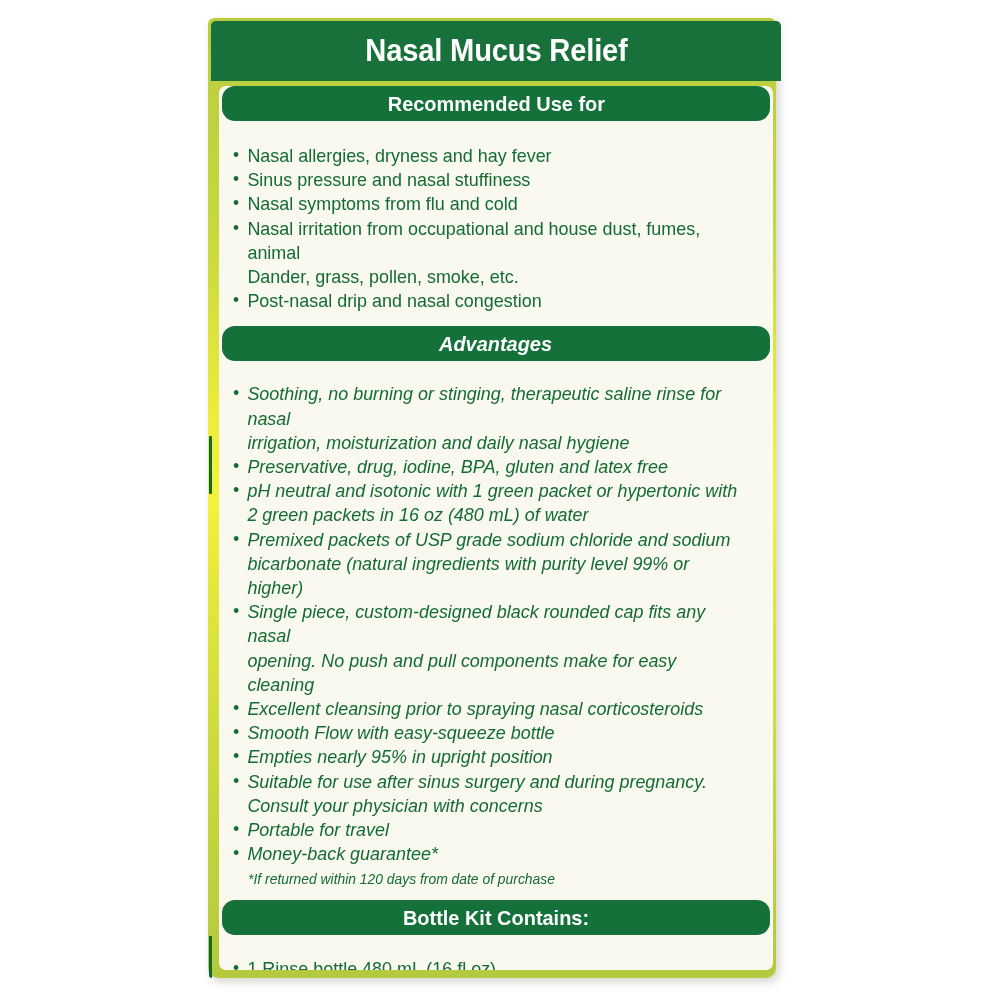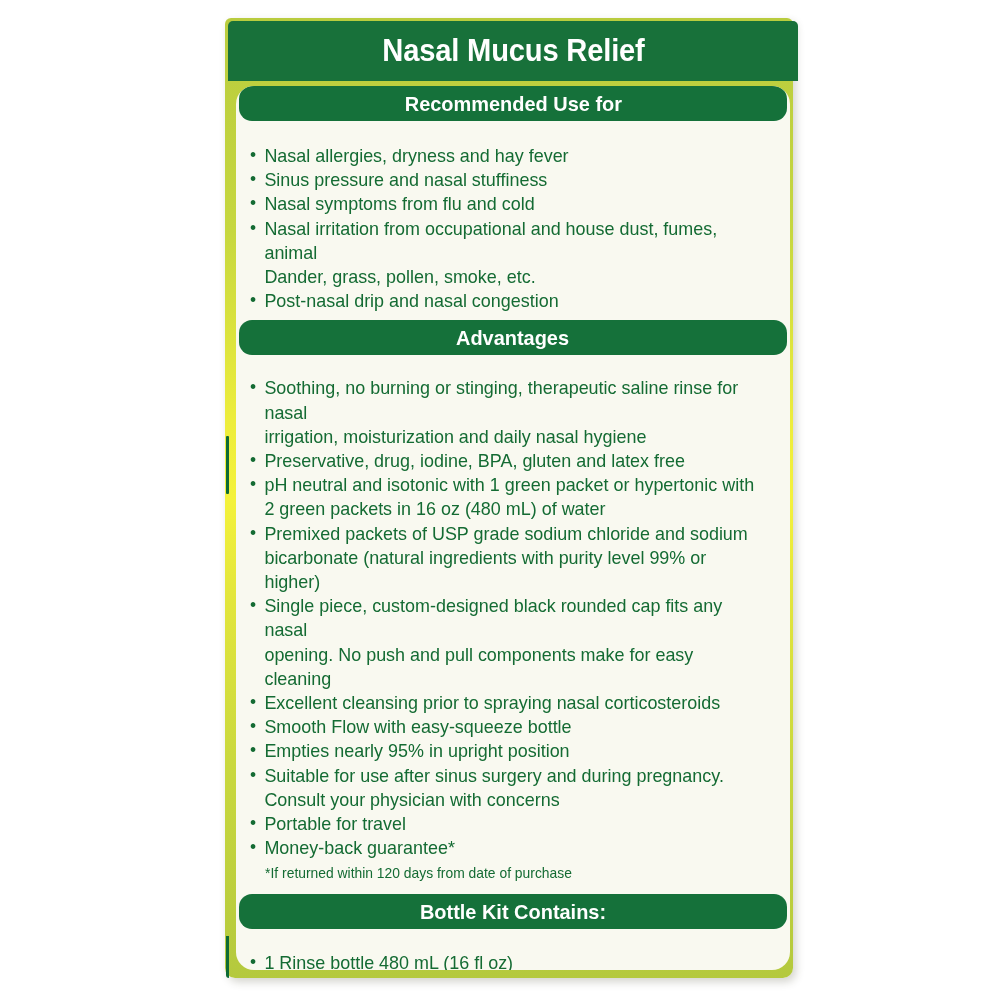--- a/index.html
+++ b/index.html
@@ -18,21 +18,21 @@
     position: relative;
     width: 1000px;
     height: 1000px;
     background: #ffffff;
     overflow: hidden;
   }
 
   
   .panel {
     position: absolute;
-    left: 225px;
+    left: 208px;
     top: 18px;
     width: 568px;
     height: 960px;
     border-radius: 6px 6px 10px 10px;
     background: linear-gradient(180deg,
                 #b9cc3e 0%,
                 #c6d73f 22%,
                 #eded3c 42%,
                 #f4f23b 50%,
                 #e3e63c 60%,
@@ -87,21 +87,21 @@
   }
 
   
   .content-card {
     position: absolute;
     left: 11px;
     top: 68px;
     width: 554px;
     height: 884px;
     background: #f9f9f0;
-    border-radius: 18px;
+    border-radius: 7px;
     box-sizing: border-box;
     overflow: hidden;
   }
 
   
   .section-pill {
     margin: 0 3px;
     height: 35px;
     background: #15713a;
     border-radius: 13px;
@@ -153,21 +153,21 @@
     padding: 4px 10px 6px 30px;
     transform: scaleX(0.97);
     transform-origin: left center;
     font-family: "Liberation Sans", sans-serif;
   }
 
   .sec-recommended .bullet-list { padding-top: 23px; padding-bottom: 7px; }
   .sec-advantages .bullet-list  { padding-top: 21px; padding-bottom: 0px; }
   .sec-kit .bullet-list         { padding-top: 22px; padding-bottom: 8px; }
 
-  .sec-advantages { margin-top: 0; }
+  .sec-advantages { margin-top: 6px; font-style: italic; }
   .sec-kit { margin-top: 5px; }
 </style>
 </head>
 <body>
 
 <div id="canvas">
 
   <div class="panel">
 
     <div class="left-accent"></div>

